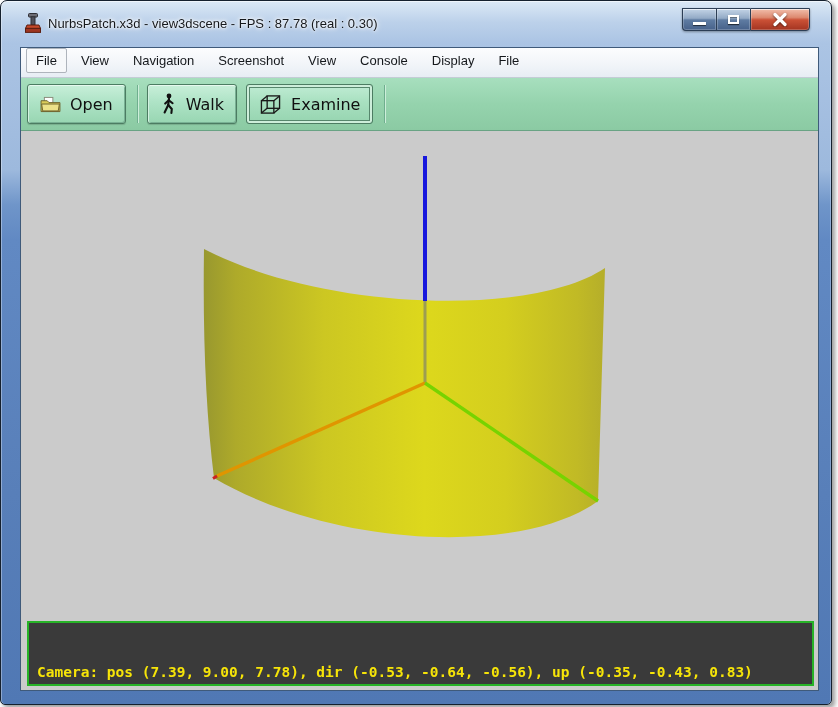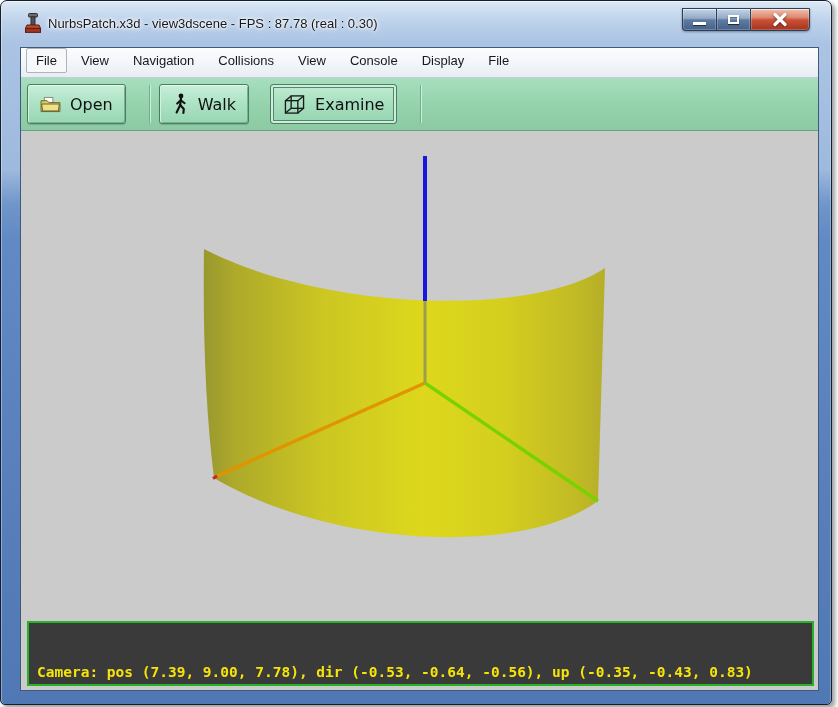--- a/index.html
+++ b/index.html
@@ -40,21 +40,21 @@
   .menubar{height:29px;flex:0 0 29px;display:flex;align-items:flex-start;
     background:linear-gradient(180deg,#fcfdfe 0%,#f2f5f9 55%,#e7edf4 100%);
     border-bottom:1px solid #c4ccd6;padding-left:3px;font-size:13px;color:#15181c;}
   .menu-item{padding:4px 9px;margin:0 2px;border:1px solid transparent;border-radius:2px;}
   .menu-item.focused{border-color:#aeb4bc;background:#f6f8fa;}
   
   .toolbar{height:52px;flex:0 0 52px;display:flex;align-items:center;
     background:linear-gradient(180deg,#a7dfbe 0%,#95d3ad 50%,#8bcaa3 100%);
     border-bottom:1px solid #69a384;padding-left:6px;}
   .tb-btn{display:flex;align-items:center;gap:9px;height:38px;padding:0 12px;
-    margin-right:21px;border:1px solid #4c7c62;border-radius:3px;
+    margin-right:9px;border:1px solid #4c7c62;border-radius:3px;
     background:linear-gradient(180deg,#c8efd9 0%,#aee3c6 45%,#98d6b2 100%);
     box-shadow:inset 0 1px 0 #e6f9ee, inset 1px 0 0 #d2f1e0,
                inset -1px -1px 0 #79b194, 0 1px 1px rgba(0,0,0,.15);
     font-family:"DejaVu Sans", sans-serif;font-size:16px;color:#101010;white-space:nowrap;}
   .tb-btn.active{box-shadow:inset 0 0 0 2px #cdeeda, inset 0 0 0 3px #56866c,
                inset 0 1px 0 #e6f9ee;
     background:linear-gradient(180deg,#c0ecd4 0%,#a8e0c0 45%,#96d4b0 100%);}
   .tb-sep{width:2px;height:38px;margin:0 8px 0 2px;
     background:linear-gradient(90deg,#6fae8e 0 1px,#cdeeda 1px 2px);}
   .tb-icon{display:block;flex:0 0 auto;}
@@ -98,21 +98,21 @@
       </div>
     </div>
   </div>
 
   <div class="client">
 
     <div class="menubar">
       <span class="menu-item focused">File</span>
       <span class="menu-item">View</span>
       <span class="menu-item">Navigation</span>
-      <span class="menu-item">Collisions</span>
+      <span class="menu-item">Screenshot</span>
       <span class="menu-item">View</span>
       <span class="menu-item">Console</span>
       <span class="menu-item">Display</span>
       <span class="menu-item">File</span>
     </div>
 
     <div class="toolbar">
 
       <div class="tb-btn">
         <svg class="tb-icon" width="21" height="17" viewBox="0 0 22 18">

